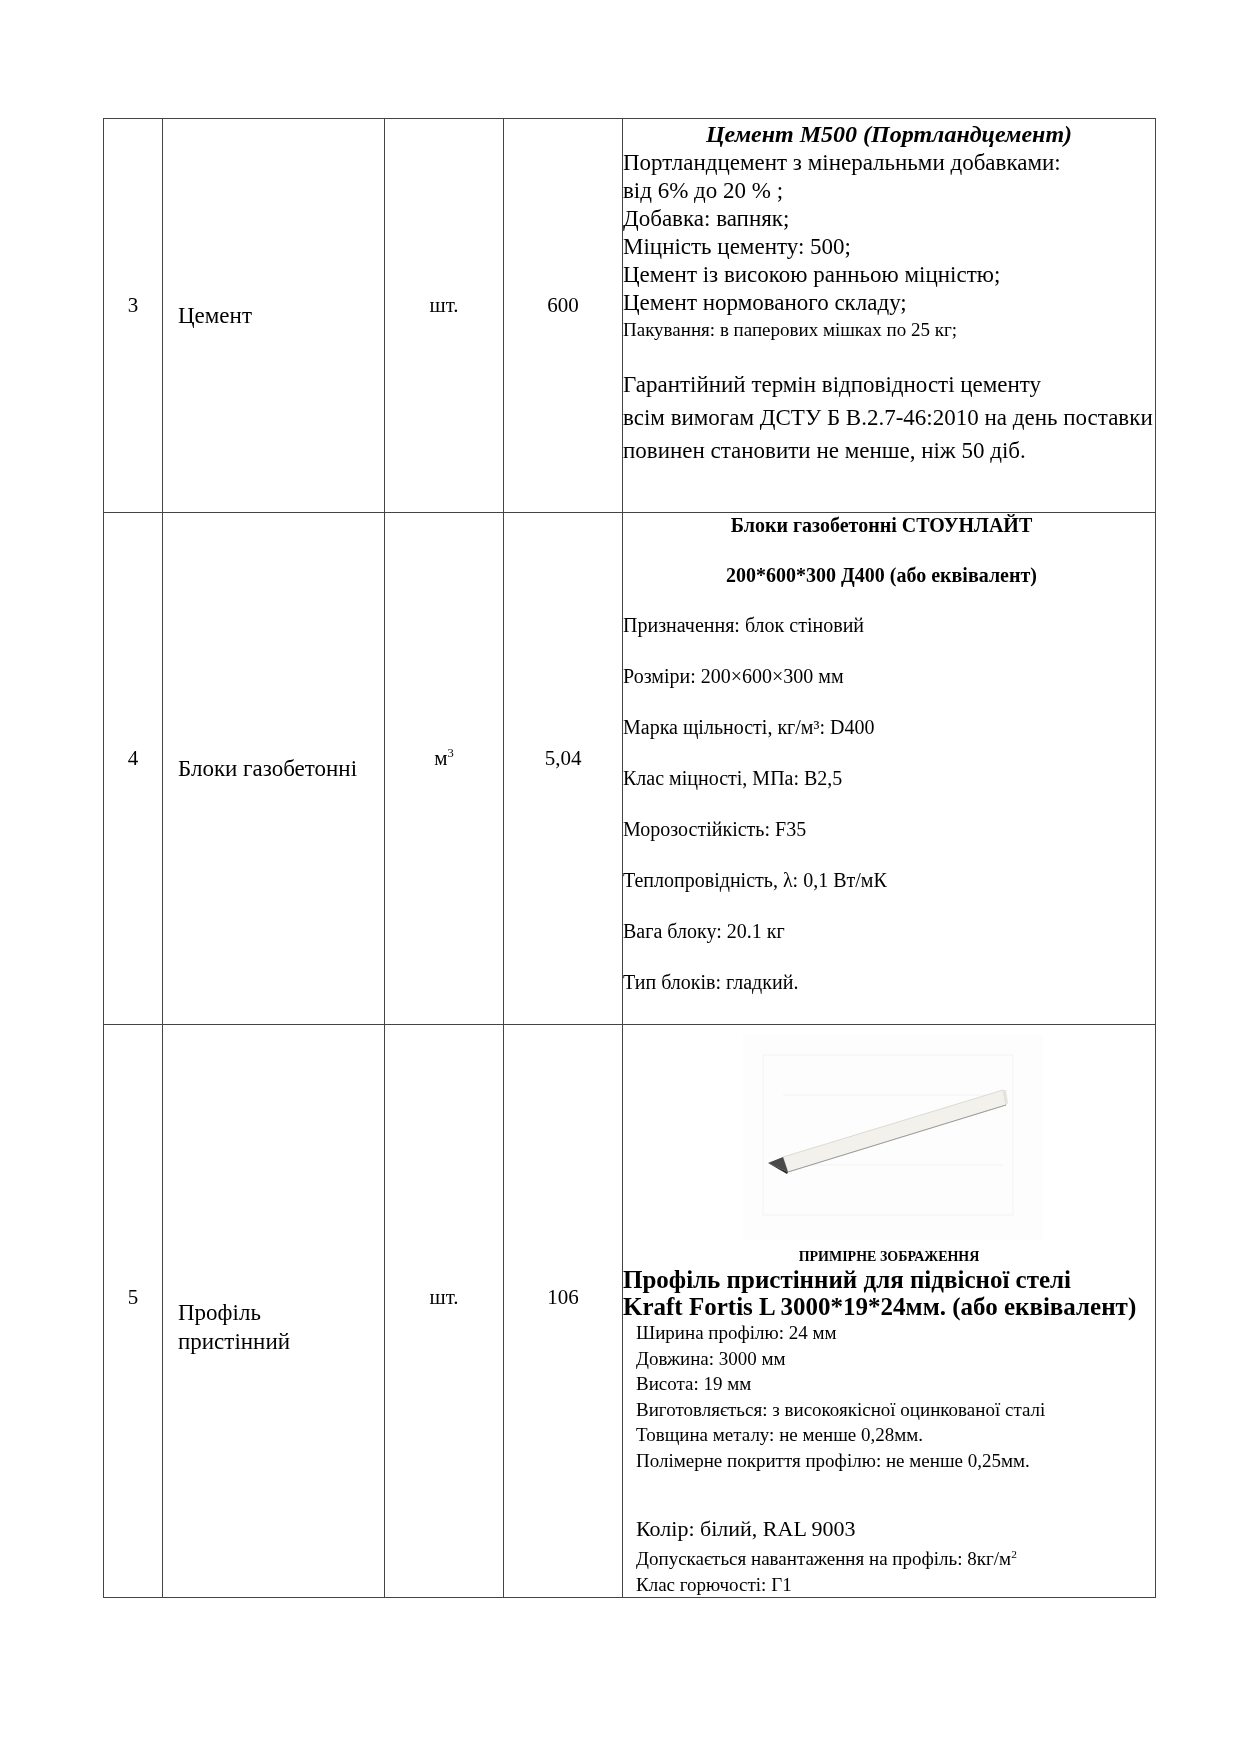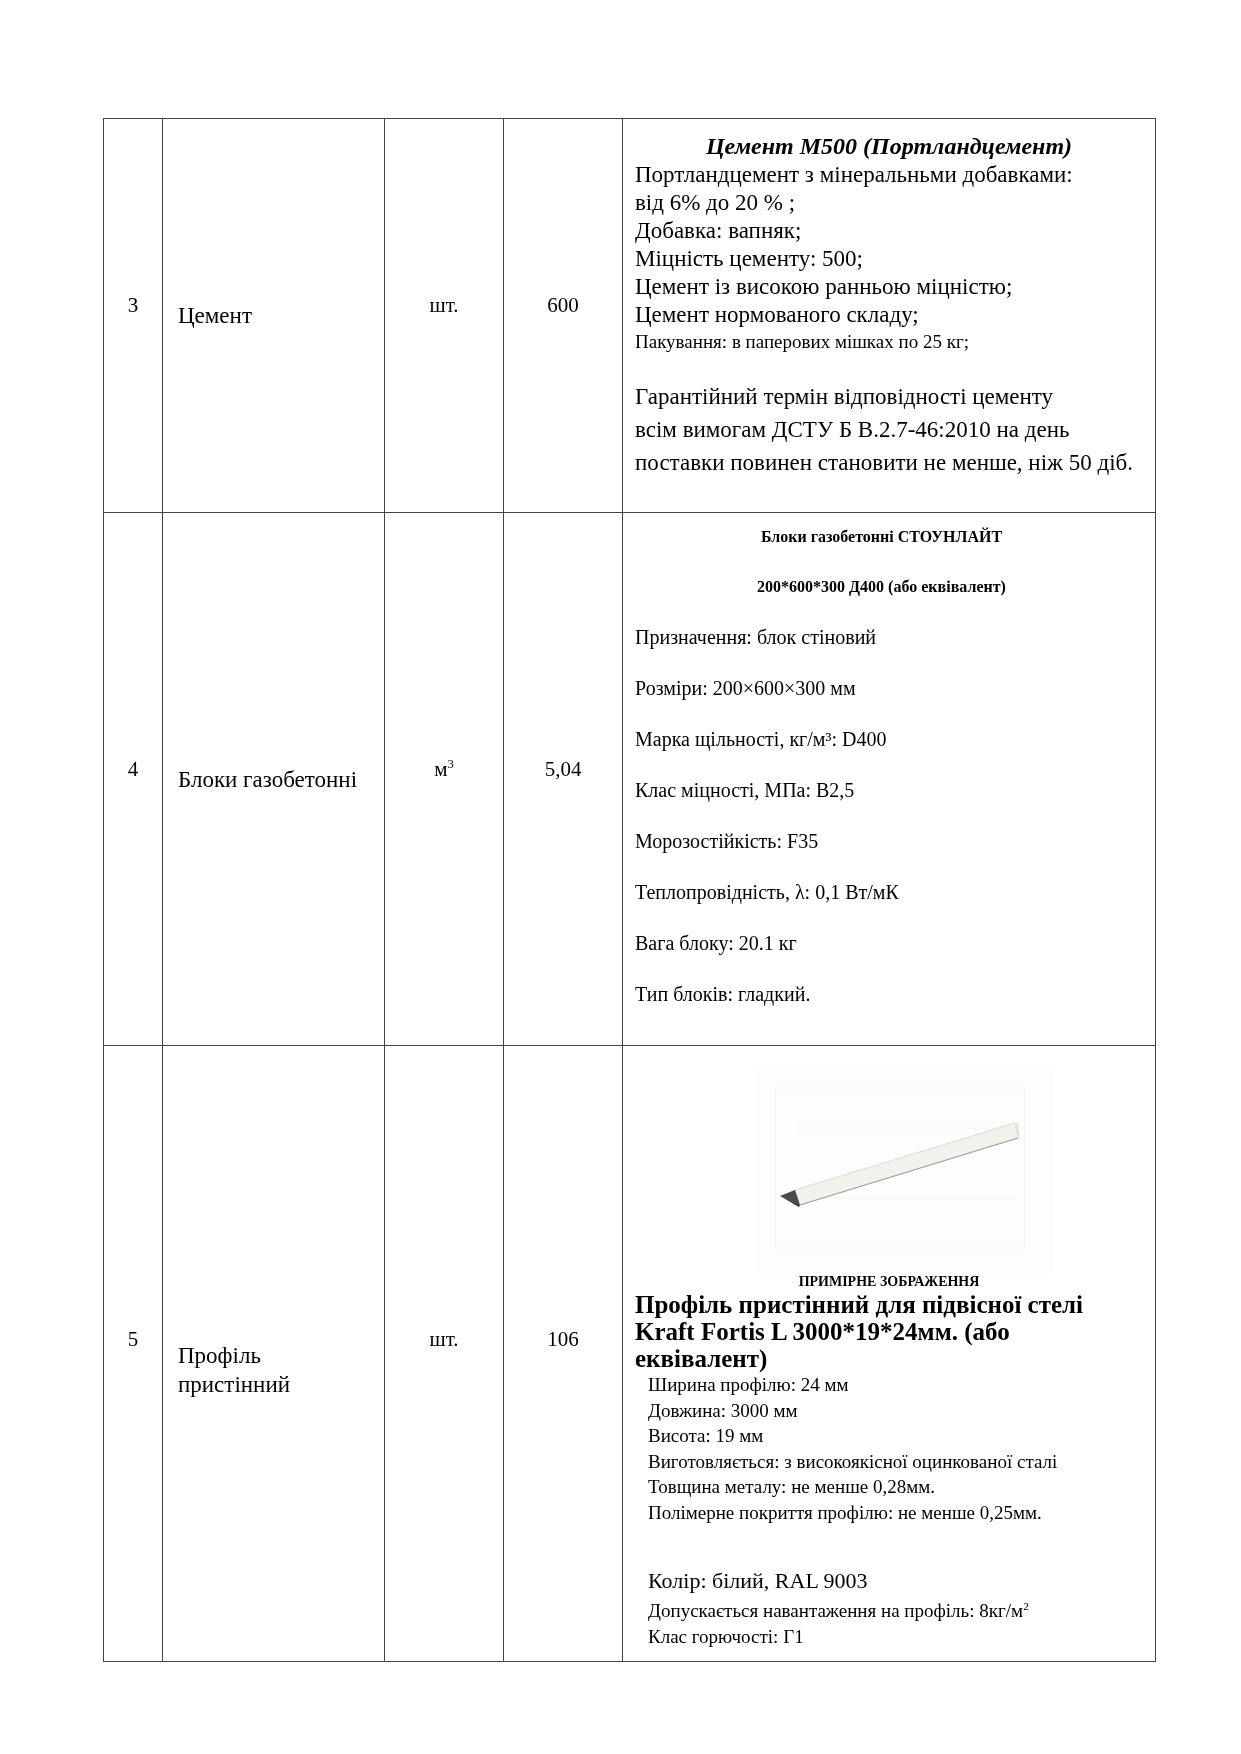--- a/index.html
+++ b/index.html
@@ -1,44 +1,44 @@
 <!DOCTYPE html>
 <html><head>
 <meta charset="utf-8">
 <style>
   html, body { margin: 0; padding: 0; background: #ffffff; }
   body { width: 1241px; height: 1754px; position: relative; overflow: hidden;
          font-family: "Liberation Serif", "DejaVu Serif", serif; color: #000; }
   .page { position: absolute; left: 0; top: 0; width: 1241px; height: 1754px; background: #fff; }
   table.spec { position: absolute; left: 103px; top: 118px; width: 1052px;
                border-collapse: collapse; table-layout: fixed; }
-  table.spec td { border: 1.5px solid #444; vertical-align: middle; padding: 12px; }
+  table.spec td { border: 1.5px solid #444; vertical-align: middle; padding: 0; }
   col.c-num { width: 59px; } col.c-name { width: 222px; } col.c-unit { width: 119px; }
   col.c-qty { width: 119px; } col.c-desc { width: 533px; }
   .num { text-align: center; font-size: 21px; }
   .name { font-size: 23px; padding-left: 15px !important; line-height: 29px; }
   .unit, .qty { text-align: center; font-size: 21px; }
   .desc { vertical-align: top !important; }
   .r3 { height: 394px; } .r4 { height: 512px; } .r5 { height: 541px; }
   .b { font-weight: normal; }
   
   .d3 { padding: 2px 4px 0 2px; font-size: 23px; line-height: 28px; }
   .d3 .title { text-align: center; font-style: italic; font-weight: bold; font-size: 24px; line-height: 30px; }
   .d3 .s { font-size: 19px; line-height: 25px; }
   .d3 .gap { height: 14px; }
   .d3 .lh { line-height: 33px; font-size: 23px; margin-top: 12px; }
   
   .d4 { padding: 6px 4px 10px 15px; font-size: 20px; }
-  .d4 .hd { text-align: center; font-weight: bold; font-size: 16px; margin: 0 0 26px -15px; line-height: 24px; }
+  .d4 .hd { text-align: center; font-weight: bold; font-size: 20px; margin: 0 0 26px -15px; line-height: 24px; }
   .d4 .ln { margin: 0 0 27px 0; line-height: 24px; }
   
   .d5 { padding: 0 2px 0 2px; }
   .img-box { position: relative; width: 100%; height: 205px; margin-top: 10px; }
   .img-box svg { position: absolute; left: 120px; top: 0; }
-  .caption { text-align: center; font-weight: bold; font-size: 14px; line-height: 18px; }
+  .caption { text-align: center; font-weight: bold; font-size: 14px; line-height: 18px; margin-top: 8px; }
   .d5 .t1 { font-weight: bold; font-size: 25px; line-height: 27px; }
   .d5 .ln { font-size: 19px; line-height: 25.5px; padding-left: 13px; }
   .d5 .ln.big { font-size: 22px; line-height: 26px; margin-top: 43px; }
   sup { font-size: 60%; }
   .mid-up { position: relative; top: -10px; }
 </style>
 </head>
 <body>
 
 <div class="page">

